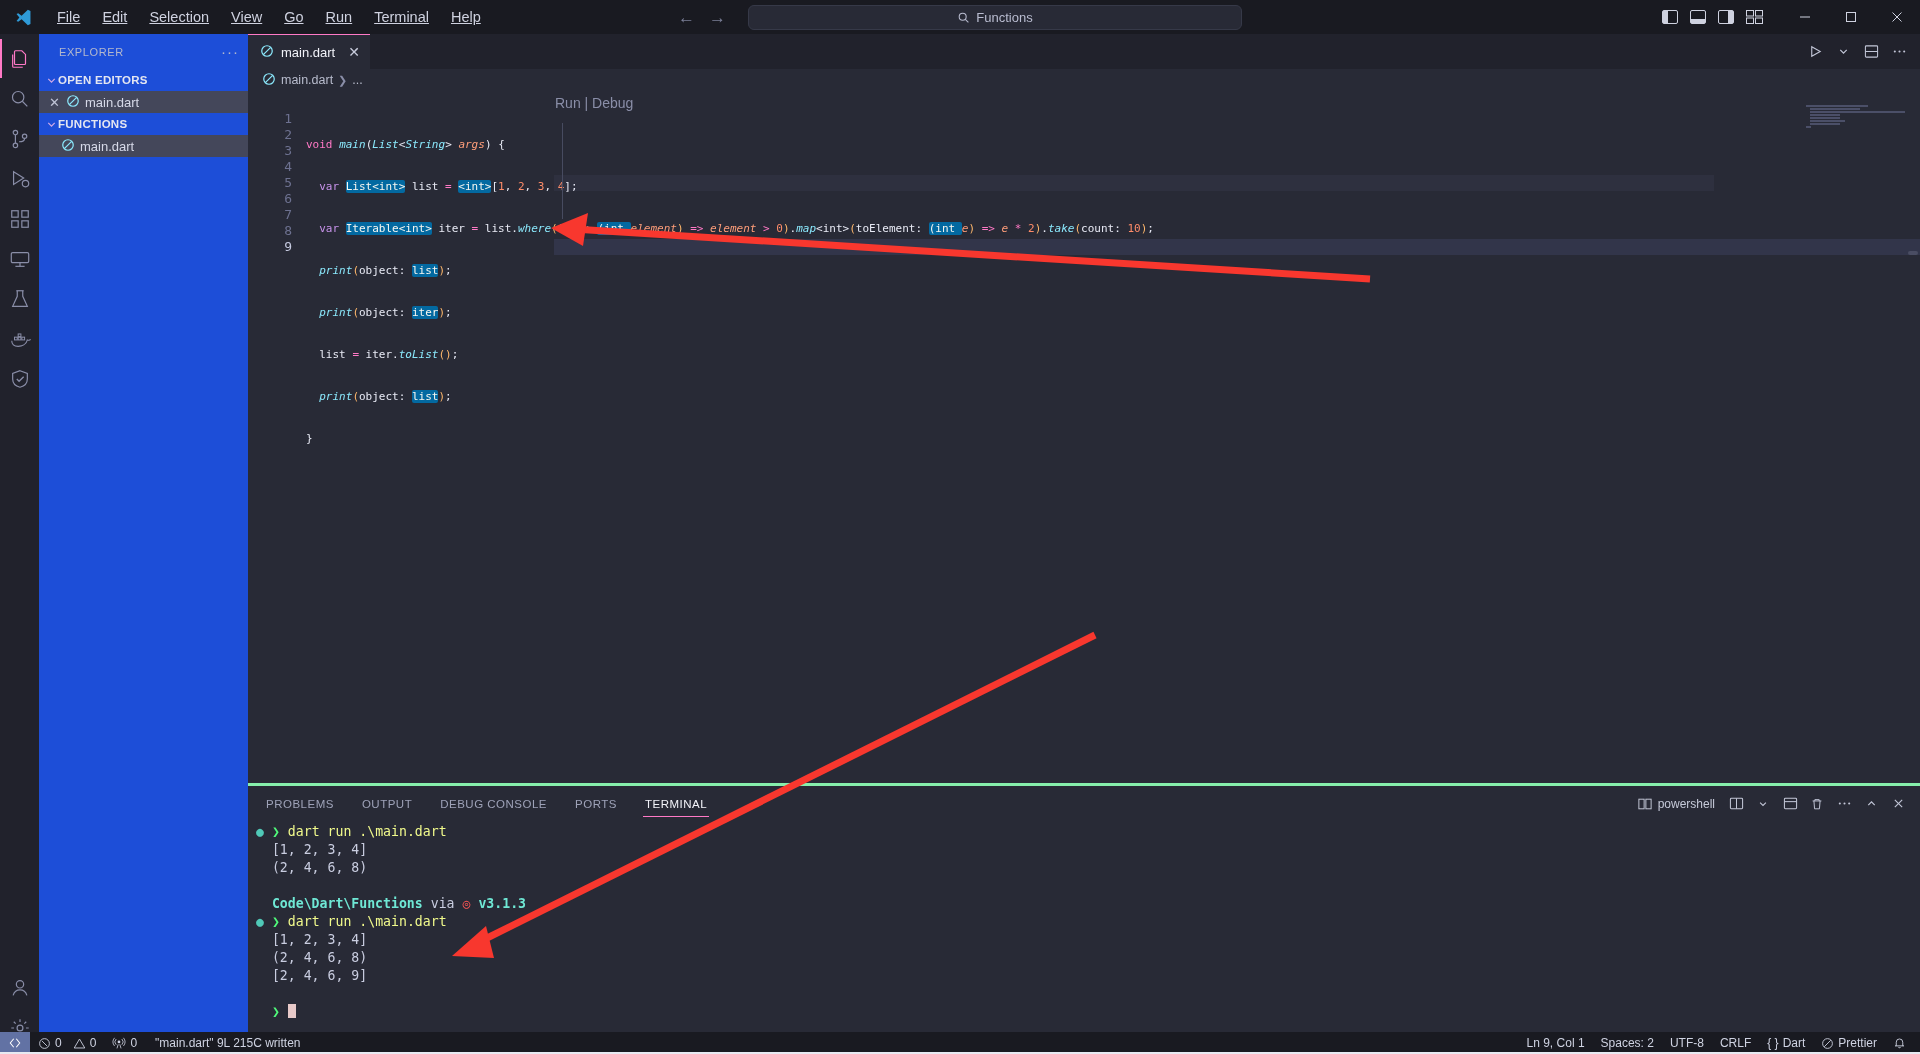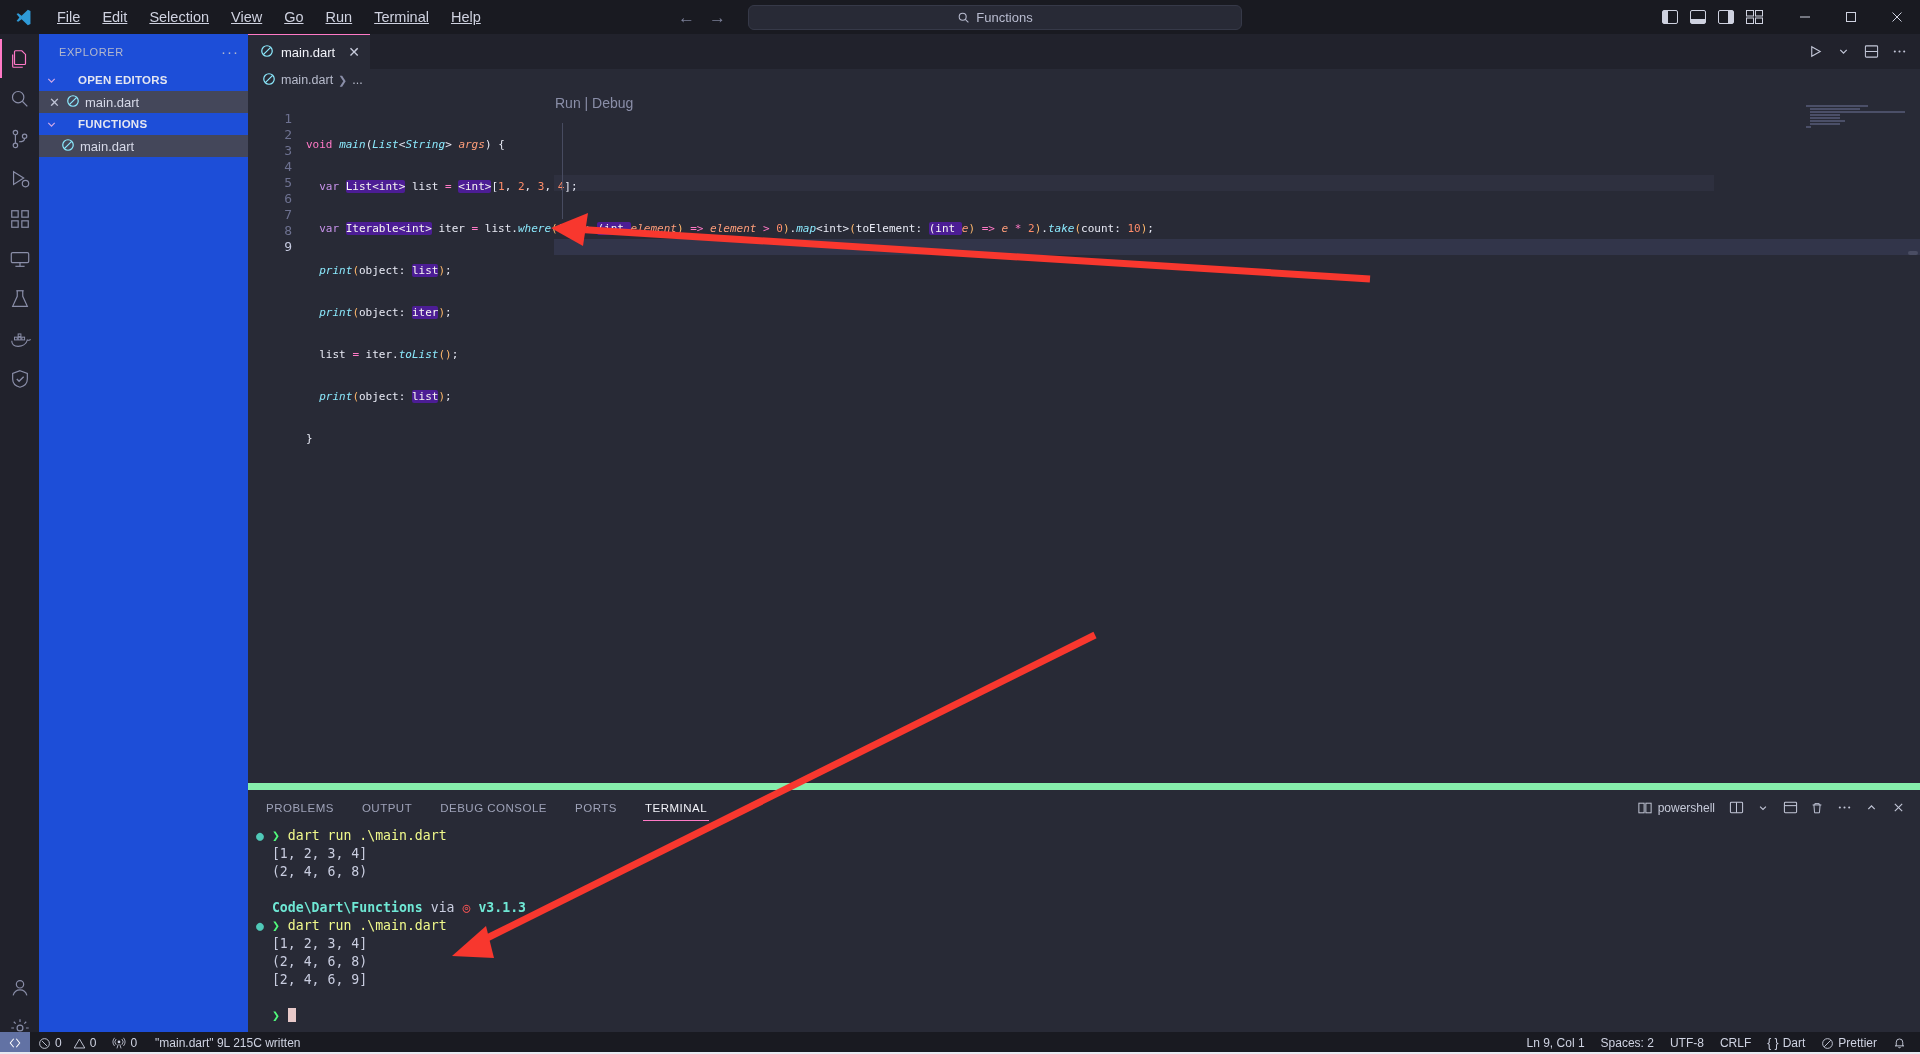--- a/index.html
+++ b/index.html
@@ -71,21 +71,21 @@
     position: absolute; left: 39px; top: 34px; width: 209px; height: 1020px;
     background: #1d4ed8; display: flex; flex-direction: column;
   }
   .sb-header {
     height: 35px; display: flex; align-items: center; justify-content: space-between;
     padding: 0 9px 0 20px;
   }
   .sb-title { font-size: 11px; letter-spacing: 0.6px; color: #b4b8cd; font-weight: 400; }
   .sb-dots { color: #b4b8cd; font-size: 15px; cursor: pointer; letter-spacing:1px; }
   .sec-header {
-    height: 22px; display: flex; align-items: center; gap: 20px; padding-left: 5px;
+    height: 22px; display: flex; align-items: center; gap: 0; padding-left: 5px;
     cursor: pointer;
   }
   .chev { width: 14px; height: 14px; display:inline-flex; align-items:center; justify-content:center; }
   .sec-label { font-size: 11.5px; font-weight: bold; color: #e4e6f1; letter-spacing: 0.25px; }
   .file-row {
     height: 22px; display: flex; align-items: center; gap: 5px; font-size: 13px;
     color: #d6d9e8; cursor: pointer; padding-left: 9px;
   }
   .file-row.selected { background: #44475a; }
   .file-row .x { font-size: 13px; color: #c0c4d6; width: 13px; text-align: center; }
@@ -137,37 +137,37 @@
   
   .t-kw   { color: #ff79c6; }
   .t-kw2  { color: #c792ea; }
   .t-fn   { color: #8be9fd; font-style: italic; }
   .t-type { color: #8be9fd; font-style: italic; }
   .t-num  { color: #ff8c69; }
   .t-param{ color: #ffb86c; }
   .t-op   { color: #ff79c6; }
   .t-punc { color: #e8eaf5; }
   .t-italic-param { color: #ff9e7a; font-style: italic; }
-  .hl-box { background: #4c1d95; border-radius: 2px; }
+  .hl-box { background: #0369a1; border-radius: 2px; }
 
   .cursor-line {
     position: absolute; left: 306px; right: 0; height: 16px; background: #32354a;
   }
   .minimap {
     position: absolute; right: 14px; top: 0; width: 100px; height: 100%;
     background: transparent;
   }
   .mm-text { position:absolute; top: 14px; left: 0; width: 95px; }
   .mm-row { height: 2px; margin-bottom: 1px; }
   .scroll-decoration { position:absolute; right:2px; top:160px; width:10px; height:4px; background:#4a4d63; border-radius:2px;}
 
   
   .panel {
     position: absolute; left: 248px; top: 783px; width: 1672px; height: 240px;
-    background: #282a36; border-top: 7px solid #86efac;
+    background: #282a36; border-top: 3px solid #86efac;
     display: flex; flex-direction: column;
   }
   .panel-tabs { height: 35px; display: flex; align-items: center; position: relative; padding-left: 16px; }
   .ptab {
     font-size: 11.5px; letter-spacing: 0.5px; color: #9ea2b8; margin-right: 24px;
     cursor: pointer; padding: 8px 2px 7px; position: relative;
   }
   .ptab.active { color: #f2f3f9; }
   .ptab.active::after {
     content:''; position:absolute; left:0; right:0; bottom:0; height:1px; background:#ff79c6;

